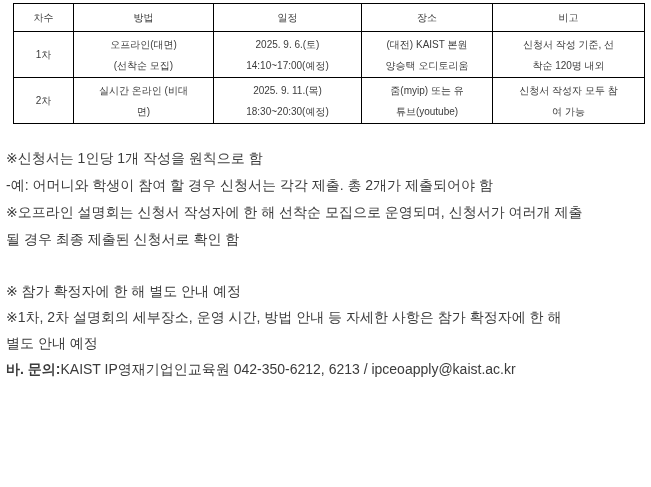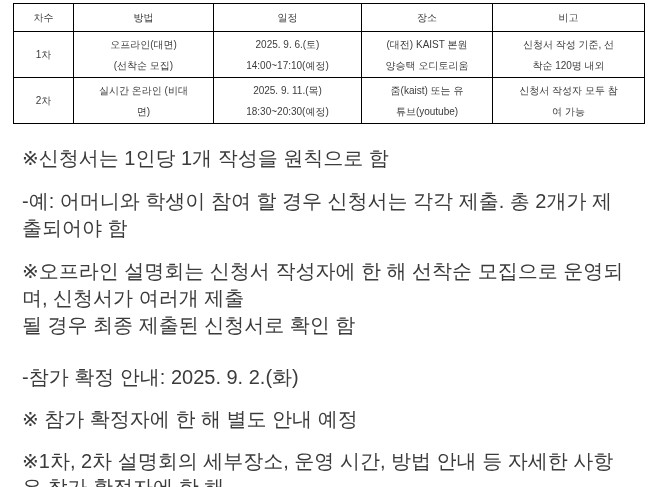--- a/index.html
+++ b/index.html
@@ -37,22 +37,22 @@
     overflow: hidden;
   }
   table.schedule thead tr { height: 28px; }
   table.schedule tbody tr { height: 46px; }
   
   .textblock {
     margin-left: 6px;
     margin-right: 4px;
   }
   .textblock p {
-    margin: 16px;
-    font-size: 20px;
+    margin: 0;
+    font-size: 14px;
     line-height: 27px;
     white-space: pre-line;
   }
   .notes-a { margin-top: 21px; }
   .section-b { margin-top: 25px; }
   .section-b p { line-height: 26px; }
   .bold { font-weight: bold; }
 </style>
 </head>
 <body>
@@ -75,48 +75,47 @@
         <th>장소</th>
         <th>비고</th>
       </tr>
     </thead>
     <tbody>
       <tr>
         <td>1차</td>
         <td>오프라인(대면)
 (선착순 모집)</td>
         <td>2025. 9. 6.(토)
-14:00~17:10(예정)</td>
+14:10~17:00(예정)</td>
         <td>(대전) KAIST 본원
 양승택 오디토리움</td>
         <td>신청서 작성 기준, 선
 착순 120명 내외</td>
       </tr>
       <tr>
         <td>2차</td>
         <td>실시간 온라인 (비대
 면)</td>
         <td>2025. 9. 11.(목)
 18:30~20:30(예정)</td>
-        <td>줌(kaist) 또는 유
+        <td>줌(myip) 또는 유
 튜브(youtube)</td>
         <td>신청서 작성자 모두 참
 여 가능</td>
       </tr>
     </tbody>
   </table>
 
   <div class="textblock notes-a">
     <p>※신청서는 1인당 1개 작성을 원칙으로 함</p>
     <p>-예: 어머니와 학생이 참여 할 경우 신청서는 각각 제출. 총 2개가 제출되어야 함</p>
     <p>※오프라인 설명회는 신청서 작성자에 한 해 선착순 모집으로 운영되며, 신청서가 여러개 제출
 될 경우 최종 제출된 신청서로 확인 함</p>
   </div>
 
   <div class="textblock section-b">
-    <p>-참가 확정 안내: 2025. 9. 2.(화)</p>
     <p>※ 참가 확정자에 한 해 별도 안내 예정</p>
     <p>※1차, 2차 설명회의 세부장소, 운영 시간, 방법 안내 등 자세한 사항은 참가 확정자에 한 해
 별도 안내 예정</p>
     <p><span class="bold">바. 문의:</span><span>KAIST IP영재기업인교육원 042-350-6212, 6213 / ipceoapply@kaist.ac.kr</span></p>
   </div>
 
 </div>
 
 </body></html>

